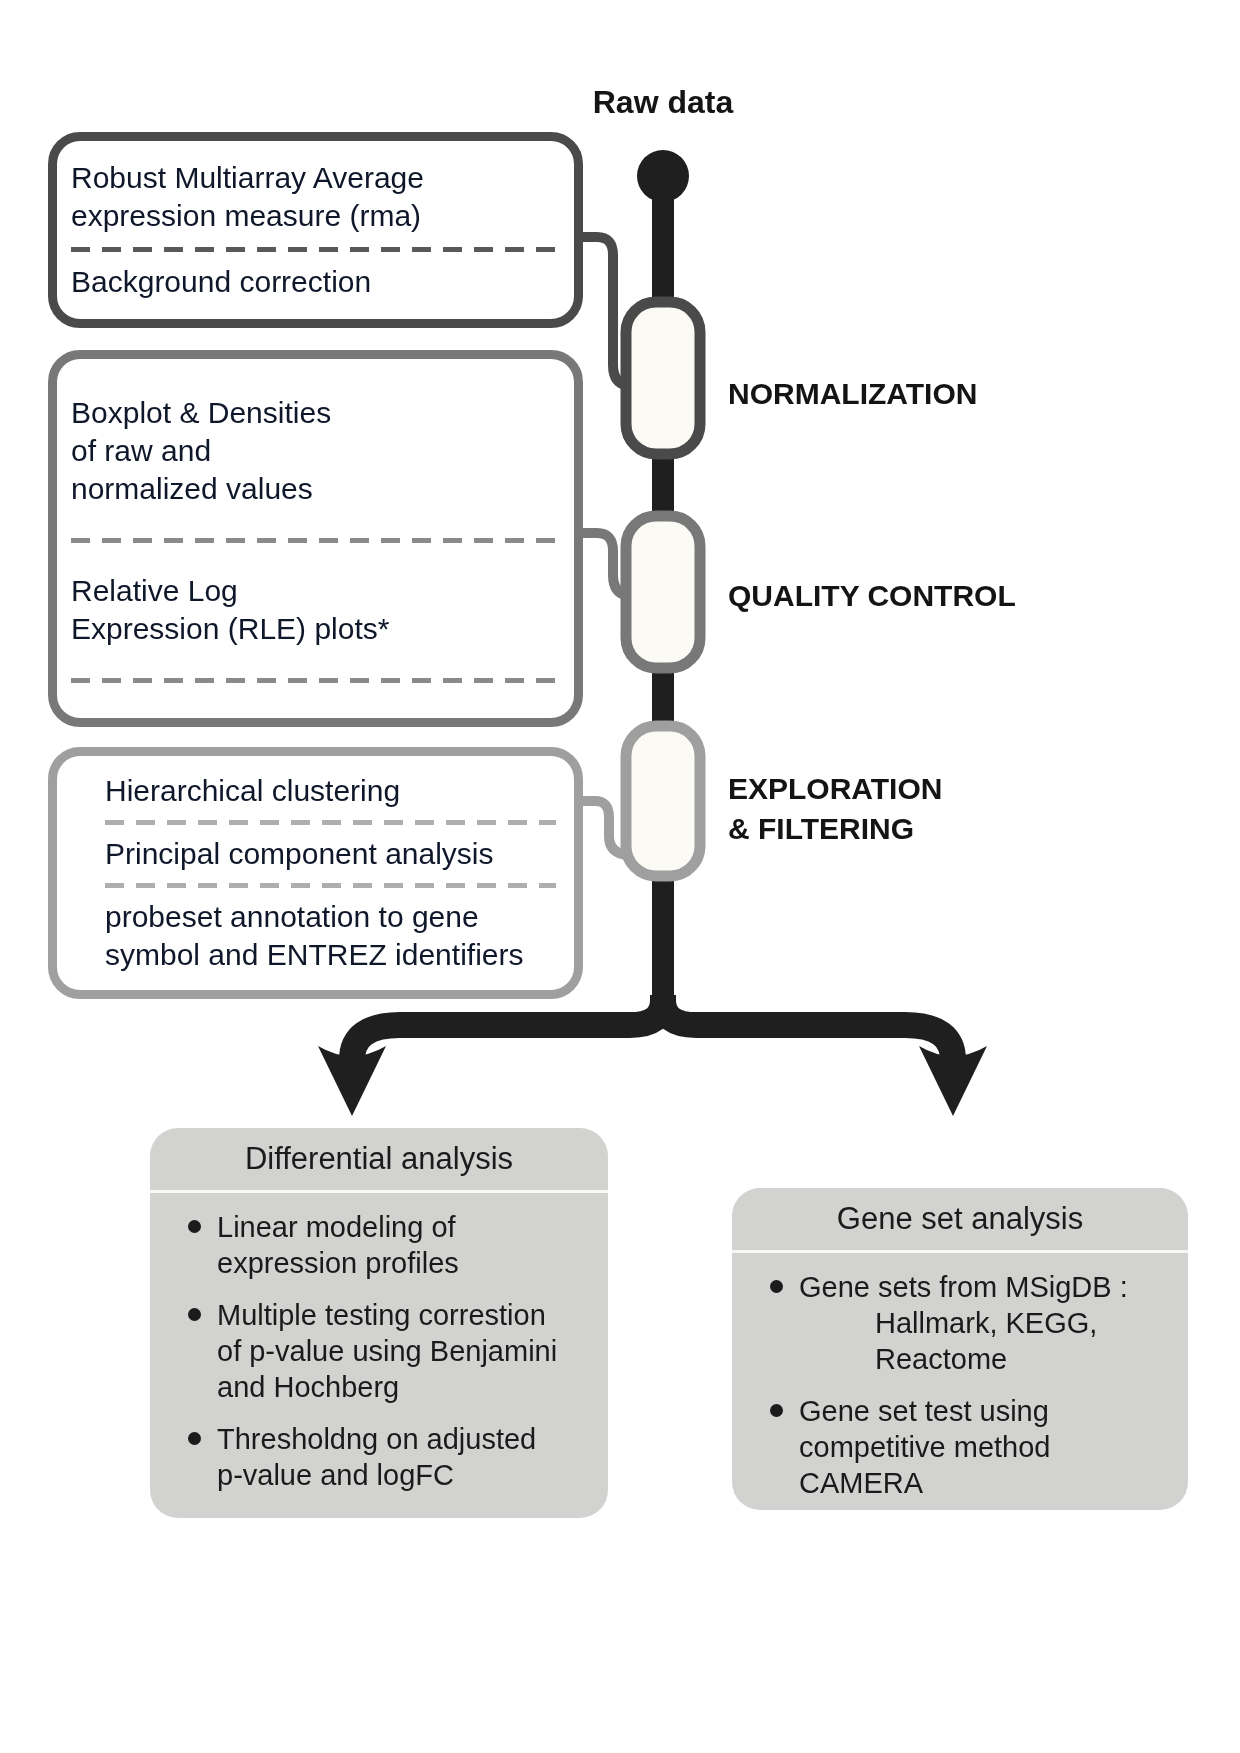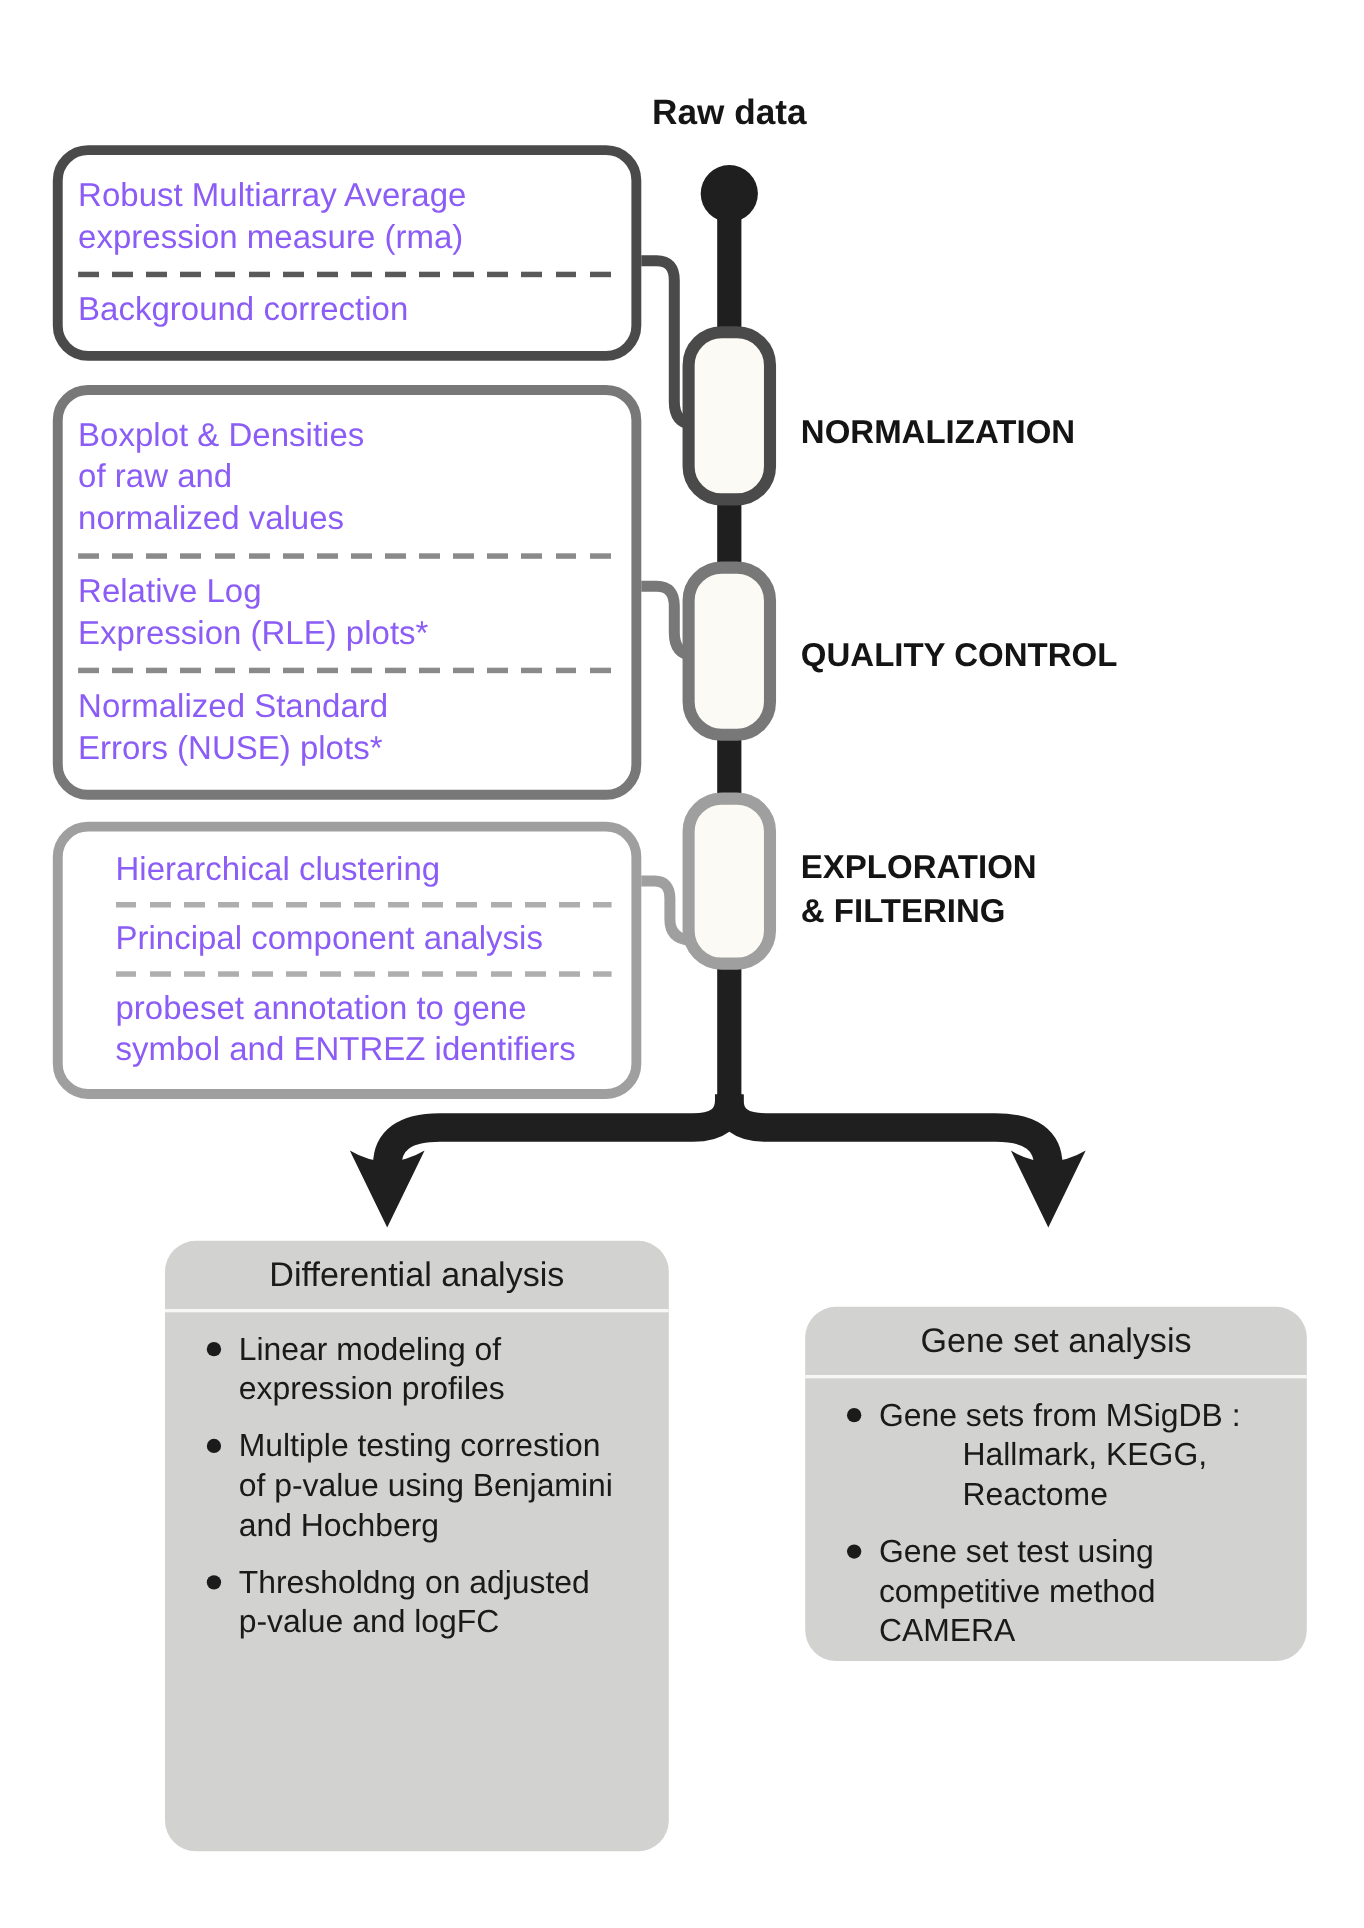--- a/index.html
+++ b/index.html
@@ -27,21 +27,21 @@
   .stepbox{
     left:48px;
     width:535px;
     box-sizing:border-box;
     border-radius:32px;
     background:#ffffff;
     display:flex;flex-direction:column;justify-content:space-evenly;
     padding:6px 14px 6px 14px;
   }
   .stepbox .step{
-    font-size:30px;line-height:38px;color:#8b5cf6;
+    font-size:30px;line-height:38px;color:#0f172a;
   }
   .box-1{top:132px;height:196px;border:9px solid #4a4a4a;}
   .box-2{top:350px;height:377px;border:9px solid #787878;}
   .box-3{top:747px;height:252px;border:9px solid #9f9f9f;padding-left:48px;}
   .dash{height:5px;margin-right:4px;}
   .dash-1{background:repeating-linear-gradient(90deg,#595959 0 19px,transparent 19px 31px);}
   .dash-2{background:repeating-linear-gradient(90deg,#8a8a8a 0 19px,transparent 19px 31px);}
   .dash-3{background:repeating-linear-gradient(90deg,#aeaeae 0 19px,transparent 19px 31px);}
 
   
@@ -60,21 +60,21 @@
     background:#d2d2d0;
     border-radius:28px;
     overflow:hidden;
   }
   .outbox .obtitle{
     text-align:center;
     font-size:31px;color:#1b1b1b;
     padding-top:13px;height:40px;
   }
   .outbox .obsep{height:3px;background:#f7f7f5;margin-top:9px;}
-  .out-left{left:150px;top:1128px;width:458px;height:555px;}
+  .out-left{left:150px;top:1128px;width:458px;height:390px;}
   .out-right{left:732px;top:1188px;width:456px;height:322px;}
   .oblist{padding:16px 8px 0 32px;}
   .obullet{display:flex;margin-bottom:16px;}
   .obullet .dot{
     flex:none;width:13px;height:13px;border-radius:50%;
     background:#1b1b1b;margin:11px 16px 0 6px;
   }
   .obullet .btext{font-size:29px;line-height:36px;color:#1a1a1a;}
   .obullet .sub{margin-left:76px;}
 </style>
@@ -114,22 +114,20 @@
   </div>
 
   <div class="abs stepbox box-2">
     <div class="step preline">Boxplot &amp; Densities
 of raw and
 normalized values</div>
     <div class="dash dash-2"></div>
     <div class="step preline">Relative Log
 Expression (RLE) plots*</div>
     <div class="dash dash-2"></div>
-    <div class="step preline">Normalized Standard
-Errors (NUSE) plots*</div>
   </div>
 
   <div class="abs stepbox box-3">
     <div class="step preline">Hierarchical clustering</div>
     <div class="dash dash-3"></div>
     <div class="step preline">Principal component analysis</div>
     <div class="dash dash-3"></div>
     <div class="step preline">probeset annotation to gene
 symbol and ENTREZ identifiers</div>
   </div>

